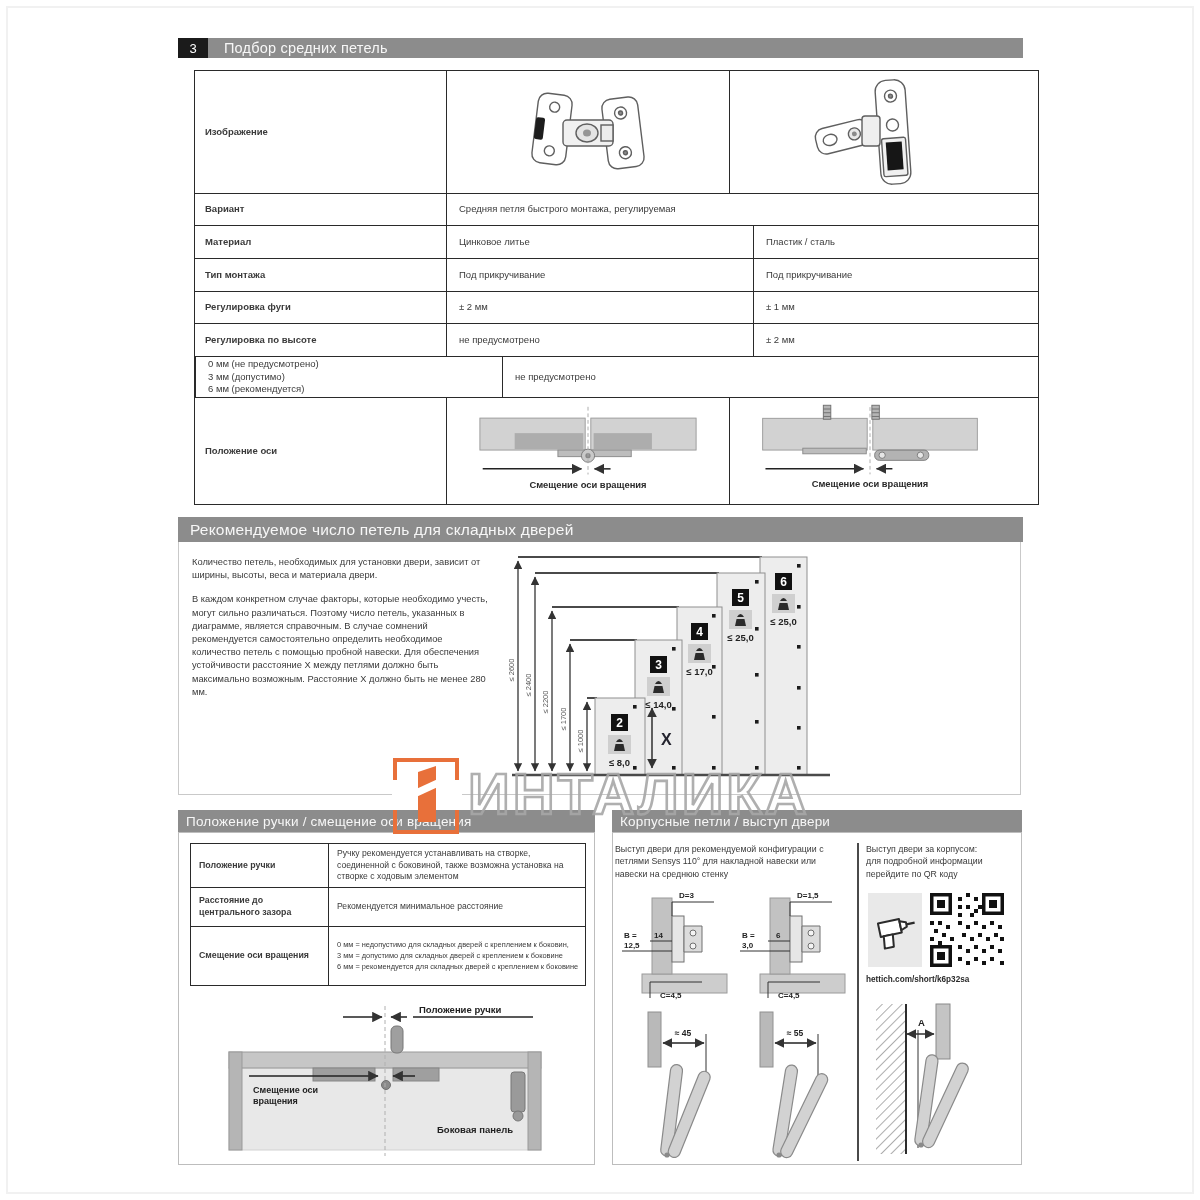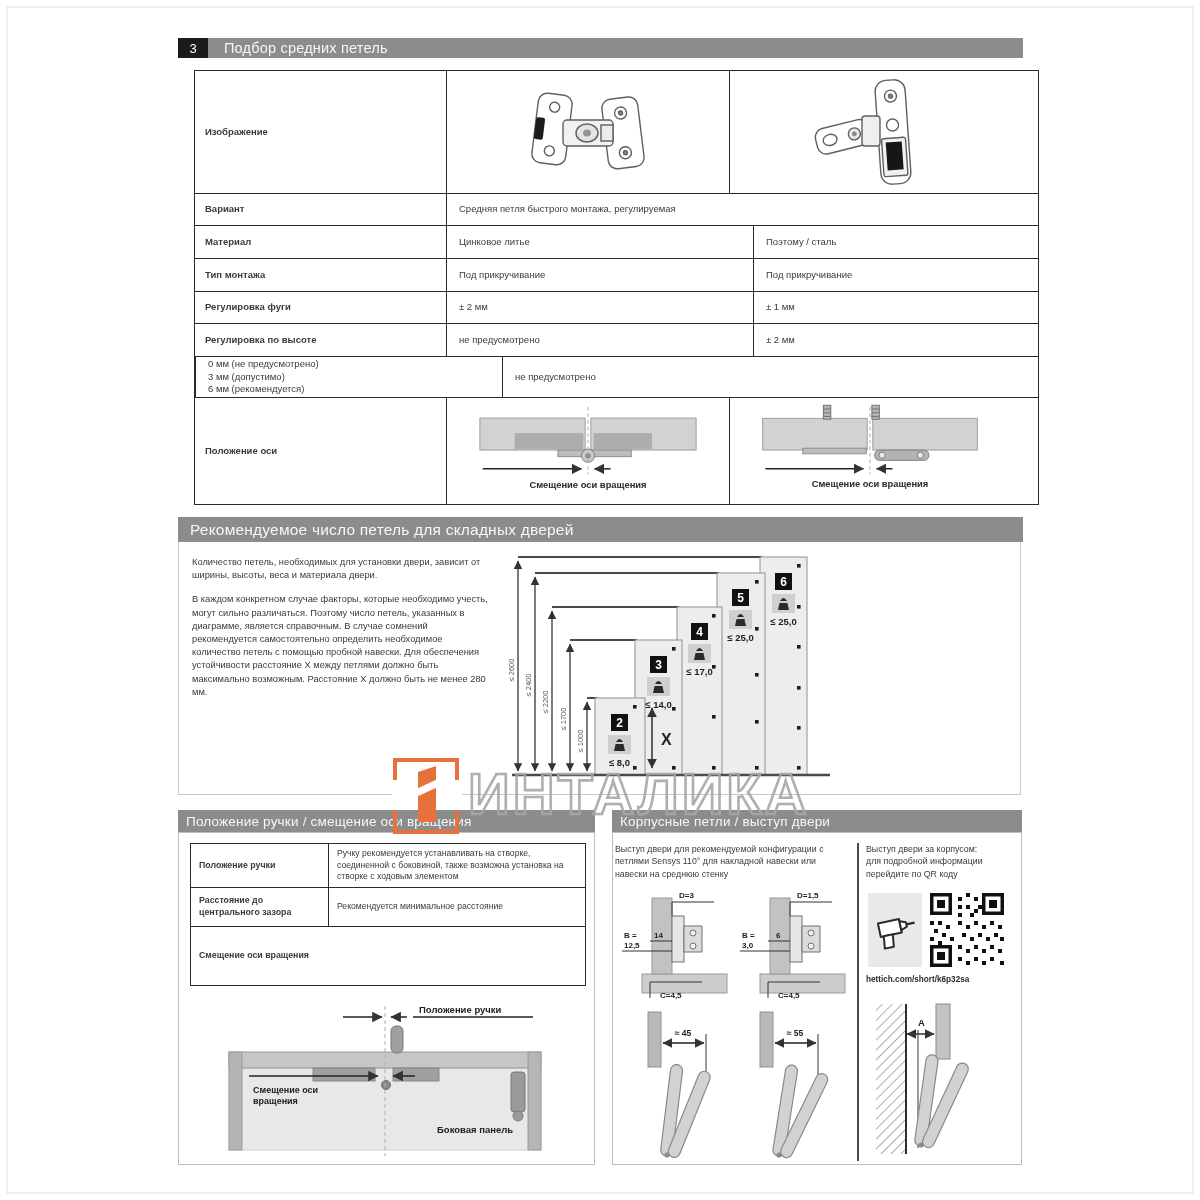--- a/index.html
+++ b/index.html
@@ -116,21 +116,21 @@
   </div>
 
   <div class="t1-row" style="height:31px;">
     <div class="c-label">Вариант</div>
     <div class="c-val c3">Средняя петля быстрого монтажа, регулируемая</div>
   </div>
 
   <div class="t1-row" style="height:32px;">
     <div class="c-label">Материал</div>
     <div class="c-val c2">Цинковое литье</div>
-    <div class="c-val c3">Поэтому / сталь</div>
+    <div class="c-val c3">Пластик / сталь</div>
   </div>
 
   <div class="t1-row" style="height:32px;">
     <div class="c-label">Тип монтажа</div>
     <div class="c-val c2">Под прикручивание</div>
     <div class="c-val c3">Под прикручивание</div>
   </div>
 
   <div class="t1-row" style="height:31px;">
     <div class="c-label">Регулировка фуги</div>
@@ -335,20 +335,27 @@
   <div class="t3-row first" style="min-height:42px;">
     <div class="t3-l">Положение ручки</div>
     <div class="t3-v">Ручку рекомендуется устанавливать на створке, соединенной с боковиной, также возможна установка на створке с ходовым элементом</div>
   </div>
   <div class="t3-row" style="min-height:38px;">
     <div class="t3-l">Расстояние до центрального зазора</div>
     <div class="t3-v">Рекомендуется минимальное расстояние</div>
   </div>
   <div class="t3-row" style="min-height:58px;">
     <div class="t3-l">Смещение оси вращения</div>
+    <div class="t3-v">
+      <div class="tiny">
+        <div>0 мм = недопустимо для складных дверей с креплением к боковин,</div>
+        <div>3 мм = допустимо для складных дверей с креплением к боковине</div>
+        <div>6 мм = рекомендуется для складных дверей с креплением к боковине</div>
+      </div>
+    </div>
   </div>
 </div>
 
 <svg style="position:absolute;left:185px;top:1000px;z-index:2;" width="400" height="160" viewBox="0 0 400 160">
   <rect x="44" y="68" width="312" height="82" fill="#e8e8e8" stroke="#d2d2d2"></rect>
   <rect x="44" y="52" width="312" height="16" fill="#c6c6c6" stroke="#999"></rect>
   <rect x="44" y="52" width="13" height="98" fill="#b5b5b5" stroke="#999"></rect>
   <rect x="343" y="52" width="13" height="98" fill="#b5b5b5" stroke="#999"></rect>
   <rect x="206" y="26" width="12" height="27" rx="5" fill="#9f9f9f" stroke="#777"></rect>
   <rect x="128" y="68" width="62" height="13" fill="#9f9f9f" stroke="#868686"></rect>

